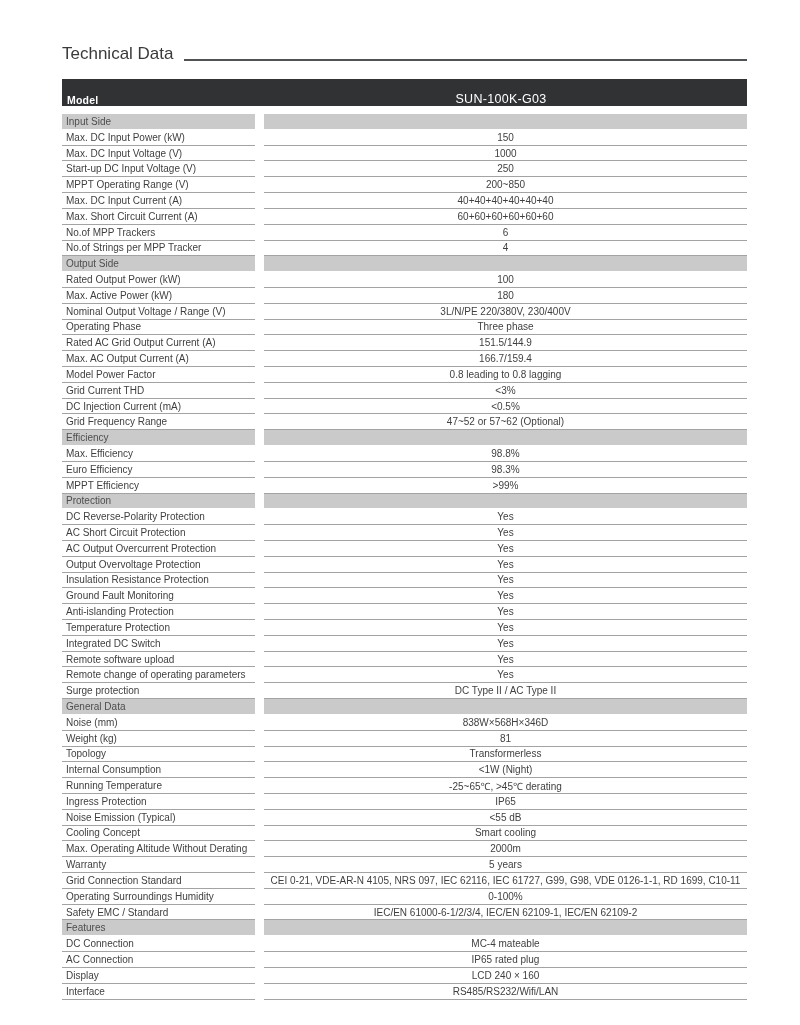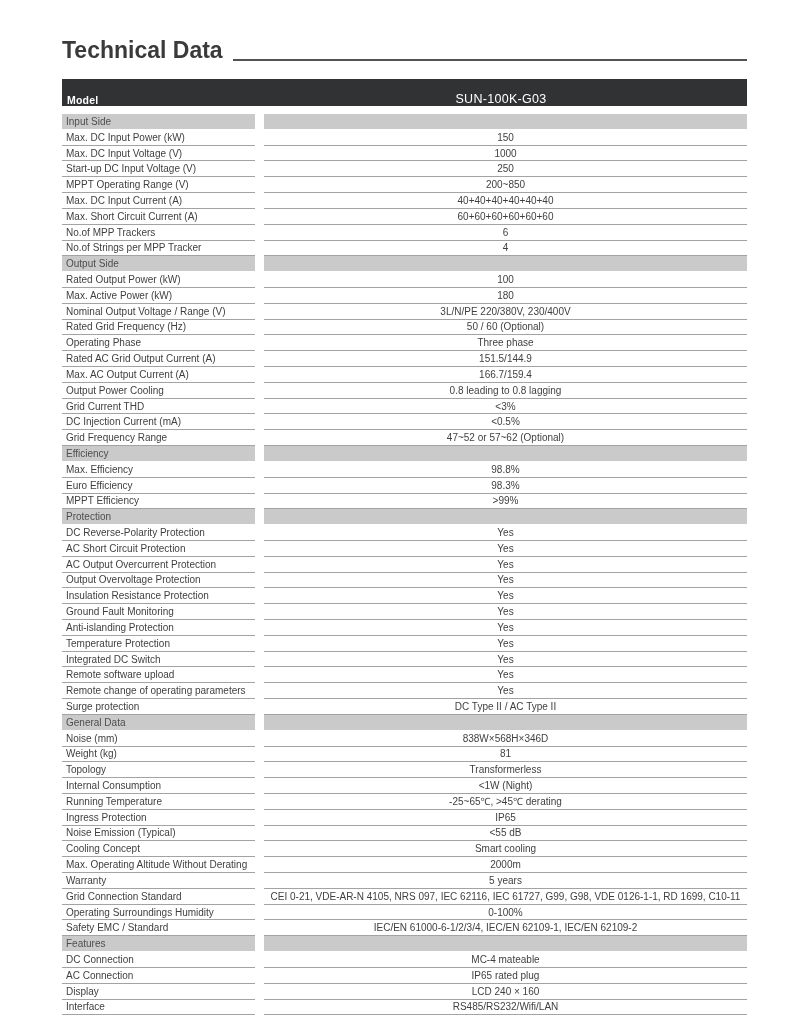--- a/index.html
+++ b/index.html
@@ -16,22 +16,22 @@
     top: 0;
     width: 685px;
   }
   .title-row {
     display: flex;
     align-items: flex-end;
     margin-top: 40px;
     height: 22px;
   }
   .page-title {
-    font-size: 23px;
-    font-weight: bold;
+    font-size: 17px;
+    font-weight: normal;
     color: #3a3a3a;
     line-height: 1;
     white-space: nowrap;
   }
   .title-rule {
     flex: 1;
     border-bottom: 2px solid #515254;
     margin-left: 10px;
     margin-bottom: 1px;
   }
@@ -149,37 +149,33 @@
       </div>
       <div class="trow data">
         <div class="cell label">Max. Active Power (kW)</div>
         <div class="cell value">180</div>
       </div>
       <div class="trow data">
         <div class="cell label">Nominal Output Voltage / Range (V)</div>
         <div class="cell value">3L/N/PE 220/380V, 230/400V</div>
       </div>
       <div class="trow data">
-        <div class="cell label">Rated Grid Frequency (Hz)</div>
-        <div class="cell value">50 / 60 (Optional)</div>
-      </div>
-      <div class="trow data">
         <div class="cell label">Operating Phase</div>
         <div class="cell value">Three phase</div>
       </div>
       <div class="trow data">
         <div class="cell label">Rated AC Grid Output Current (A)</div>
         <div class="cell value">151.5/144.9</div>
       </div>
       <div class="trow data">
         <div class="cell label">Max. AC Output Current (A)</div>
         <div class="cell value">166.7/159.4</div>
       </div>
       <div class="trow data">
-        <div class="cell label">Output Power Cooling</div>
+        <div class="cell label">Model Power Factor</div>
         <div class="cell value">0.8 leading to 0.8 lagging</div>
       </div>
       <div class="trow data">
         <div class="cell label">Grid Current THD</div>
         <div class="cell value">&lt;3%</div>
       </div>
       <div class="trow data">
         <div class="cell label">DC Injection Current (mA)</div>
         <div class="cell value">&lt;0.5%</div>
       </div>

